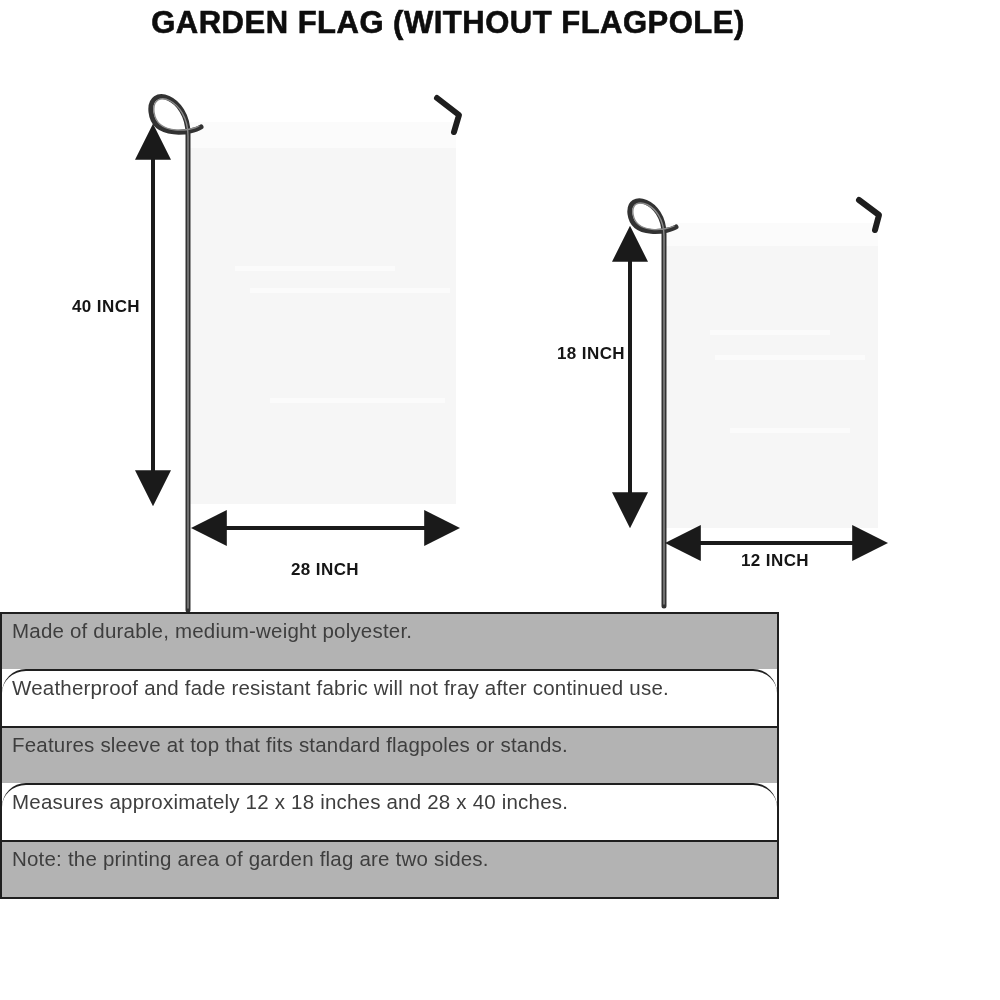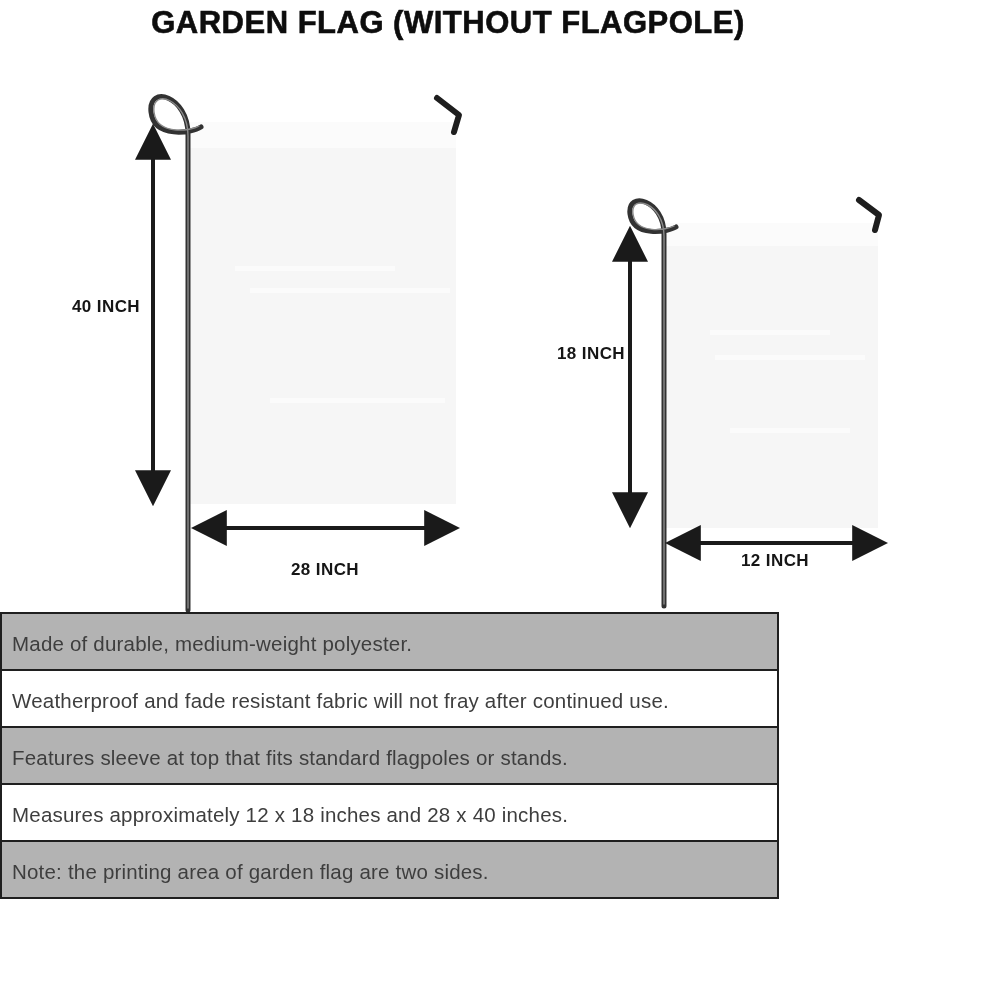--- a/index.html
+++ b/index.html
@@ -44,27 +44,27 @@
   }
   .dim-label.right-align { text-align: right; }
   .dim-label.center-align { text-align: center; }
 
   .features-table {
     position: absolute; left: 0; top: 612px; width: 779px; height: 287px;
     border: 2px solid var(--table-border);
     display: flex; flex-direction: column;
   }
   .feature-row {
-    flex: 1; display: flex; align-items: center;
+    flex: 1; display: flex; align-items: flex-start;
     padding: 5px 10px 0 10px;
     font-size: 20.5px; letter-spacing: 0.2px; color: var(--row-text);
   }
   .feature-row + .feature-row { border-top: 2px solid var(--table-border); }
   .feature-row.shaded { background: var(--row-shaded); }
-  .feature-row.plain { background: var(--row-plain); }
+  .feature-row.plain { background: var(--row-plain); border-radius: 24px; }
 </style>
 </head>
 <body>
 
 <div class="title-block">
   <div class="title-line">GARDEN FLAG (WITHOUT FLAGPOLE)</div>
 </div>
 
 <svg class="diagram-svg" viewBox="0 0 1000 1000">
   <defs>

